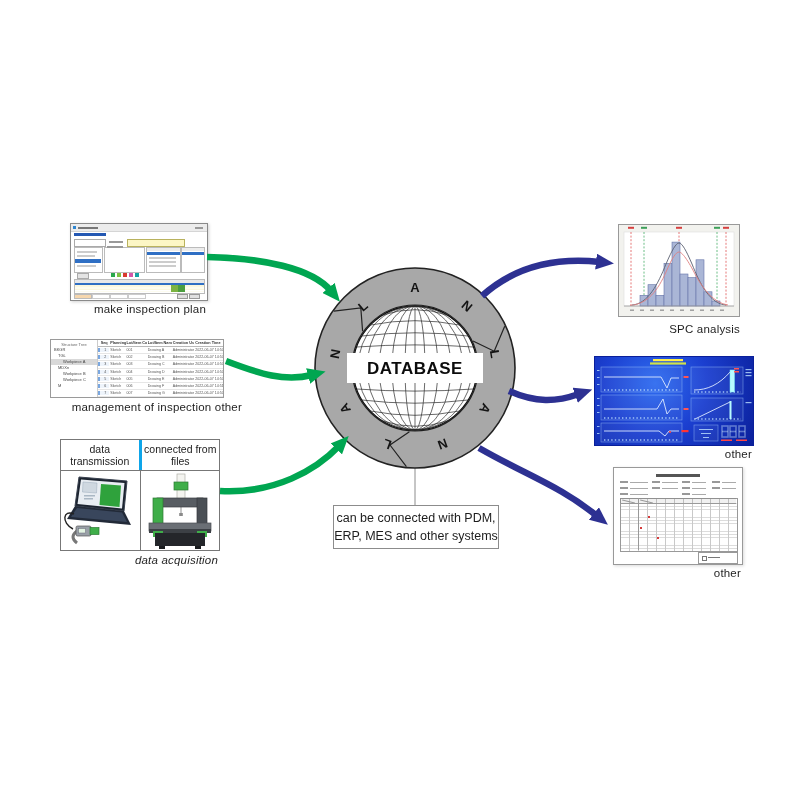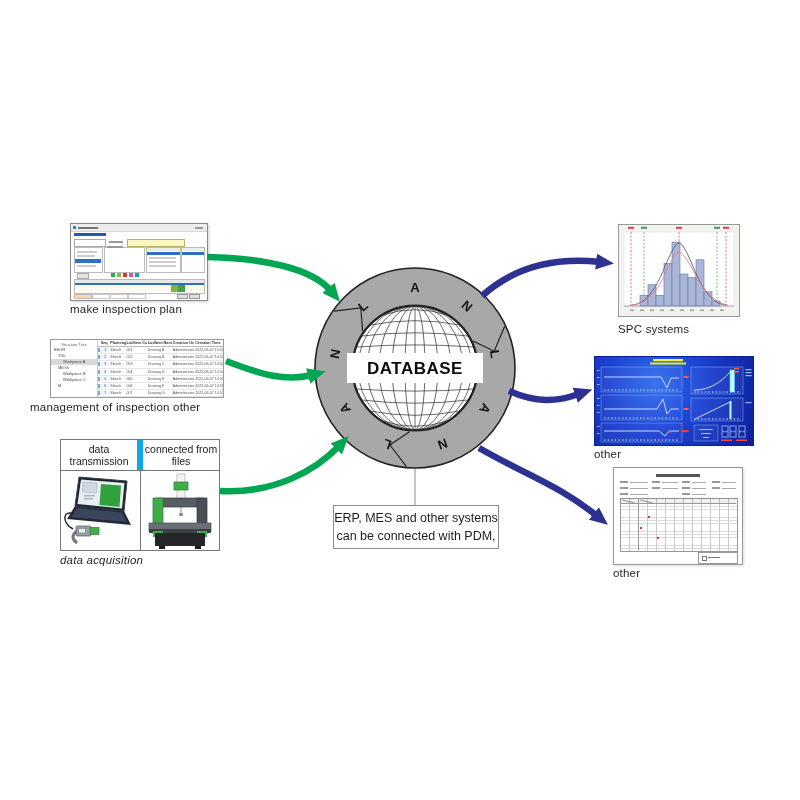--- a/index.html
+++ b/index.html
@@ -1,19 +1,19 @@
 <!DOCTYPE html>
 <html style="--arrow-green: #00a651; --arrow-blue: #2d3192; --ring-gray: #a8a8a8;"><head>
 <meta charset="utf-8">
 <style>
   html,body{margin:0;padding:0;background:#fff;-webkit-text-size-adjust:none;}
   .canvas{position:relative;width:800px;height:800px;background:#fff;
           font-family:"Liberation Sans",sans-serif;overflow:hidden;}
   .abs{position:absolute;}
-  .caption{position:absolute;text-align:left;font-size:11.5px;color:#1f1f1f;letter-spacing:.2px;}
+  .caption{position:absolute;text-align:right;font-size:11.5px;color:#1f1f1f;letter-spacing:.2px;}
   
   .win{position:absolute;background:#fff;border:1px solid #8a8a8a;box-shadow:1px 1px 3px rgba(0,0,0,.18);}
   .bar{position:absolute;background:#999;}
   .panelbox{position:absolute;border:1px solid #bbb;background:#fff;}
   
   .mgmt{position:absolute;background:#fff;border:1px solid #9a9a9a;display:flex;}
   .tree{width:46px;border-right:1px solid #ccc;font-size:4px;color:#444;position:relative;}
   .tree .hdr{text-align:center;padding-top:2px;color:#666;}
   .tree .ti{height:6px;line-height:6px;white-space:nowrap;overflow:hidden;}
   .tree .sel{background:#d9d9d9;}
@@ -21,21 +21,21 @@
   .mrow{display:grid;grid-template-columns:9% 13% 17% 20% 18% 23%;border-bottom:1px solid #e6e6e6;flex:1;align-items:center;}
   .mrow.h{font-weight:bold;color:#333;font-size:3.8px;border-bottom:1px solid #b9b9b9;}
   .mrow .c{white-space:nowrap;overflow:hidden;padding-left:1px;}
   .mrow .c:first-child{border-left:2px solid #7aa7e0;background:#eef4fb;text-align:center;}
   .mrow.h .c:first-child{border-left:none;background:none;}
   
   .acq{position:absolute;border:1px solid #777;background:#fff;}
   .acq .hrow{display:flex;height:30px;border-bottom:1px solid #777;}
   .acq .hcell{flex:1;display:flex;align-items:center;justify-content:center;text-align:center;
               font-size:10.5px;line-height:1.15;color:#222;}
-  .acq .hcell:first-child{border-right:6px solid #0ea5e9;}
+  .acq .hcell:first-child{border-right:3px solid #0ea5e9;}
   .acq .imgs{display:flex;height:79px;}
   .acq .icell{flex:1;position:relative;}
   .acq .icell:first-child{border-right:1px solid #777;}
   
   .spc{position:absolute;}
   .panelthumb{position:absolute;background:radial-gradient(circle at 38% 30%, #2f6cf0 0%, #1b3fd0 45%, #0a1f9a 100%);
               border:1px solid #0a1f9a;}
   .report{position:absolute;background:#fff;border:1px solid #999;box-shadow:1px 1px 3px rgba(0,0,0,.15);}
   .rline{position:absolute;border-bottom:1px solid #aaa;}
   .rgrid{position:absolute;border:1px solid #999;
@@ -280,21 +280,21 @@
           <rect x="42" y="85.5" width="4" height="1.4"></rect>
         <rect x="52" y="85.5" width="4" height="1.4"></rect>
           <rect x="62" y="85.5" width="4" height="1.4"></rect>
         <rect x="72" y="85.5" width="4" height="1.4"></rect>
           <rect x="82" y="85.5" width="4" height="1.4"></rect>
         <rect x="92" y="85.5" width="4" height="1.4"></rect>
           <rect x="102" y="85.5" width="4" height="1.4"></rect>
       </g>
     </svg>
   </div>
-  <div class="caption" style="left:618px;top:323px;width:122px;">SPC systems</div>
+  <div class="caption" style="left:618px;top:323px;width:122px;">SPC analysis</div>
 
   <div class="panelthumb" style="left:594px;top:356px;width:158px;height:88px;">
     <svg width="158" height="88" viewBox="0 0 158 88">
       <rect x="58" y="2" width="30" height="2.2" fill="#ffee4a"></rect>
       <rect x="55" y="5.4" width="36" height="2.2" fill="#cfe24a"></rect>
       <g stroke="rgba(170,210,255,.55)" fill="rgba(255,255,255,.05)" stroke-width=".7">
         <rect x="6" y="10" width="81" height="25"></rect>
         <rect x="6" y="38" width="81" height="25"></rect>
         <rect x="6" y="66" width="81" height="19"></rect>
         <rect x="96" y="10" width="52" height="27"></rect>
@@ -387,22 +387,22 @@
     <div class="redmark" style="left:26px;top:59px;"></div>
     <div class="redmark" style="left:43px;top:69px;"></div>
     <div class="abs" style="left:84px;top:83.5px;width:38px;height:10px;border:1px solid #999;">
       <div class="bar" style="left:3px;top:3px;width:3px;height:3px;border:1px solid #777;background:#fff;"></div>
       <div class="bar" style="left:9px;top:4px;width:12px;height:1.5px;background:#777;"></div>
     </div>
   </div>
   <div class="caption" style="left:613px;top:567px;width:128px;">other</div>
 
   <div class="note" style="left:333px;top:505px;width:164px;height:38px;">
+    <div>can be connected with PDM,</div>
     <div>ERP, MES and other systems</div>
-    <div>can be connected with PDM,</div>
   </div>
 
   <svg class="overlay" width="800" height="800" viewBox="0 0 800 800">
     <defs>
       <marker id="gh" markerUnits="userSpaceOnUse" markerWidth="18" markerHeight="16" refX="4" refY="8" orient="auto">
         <path d="M0,0 L18,8 L0,16 Z" class="ghead"></path>
       </marker>
       <marker id="bh" markerUnits="userSpaceOnUse" markerWidth="18" markerHeight="16" refX="4" refY="8" orient="auto">
         <path d="M0,0 L18,8 L0,16 Z" class="bhead"></path>
       </marker>

